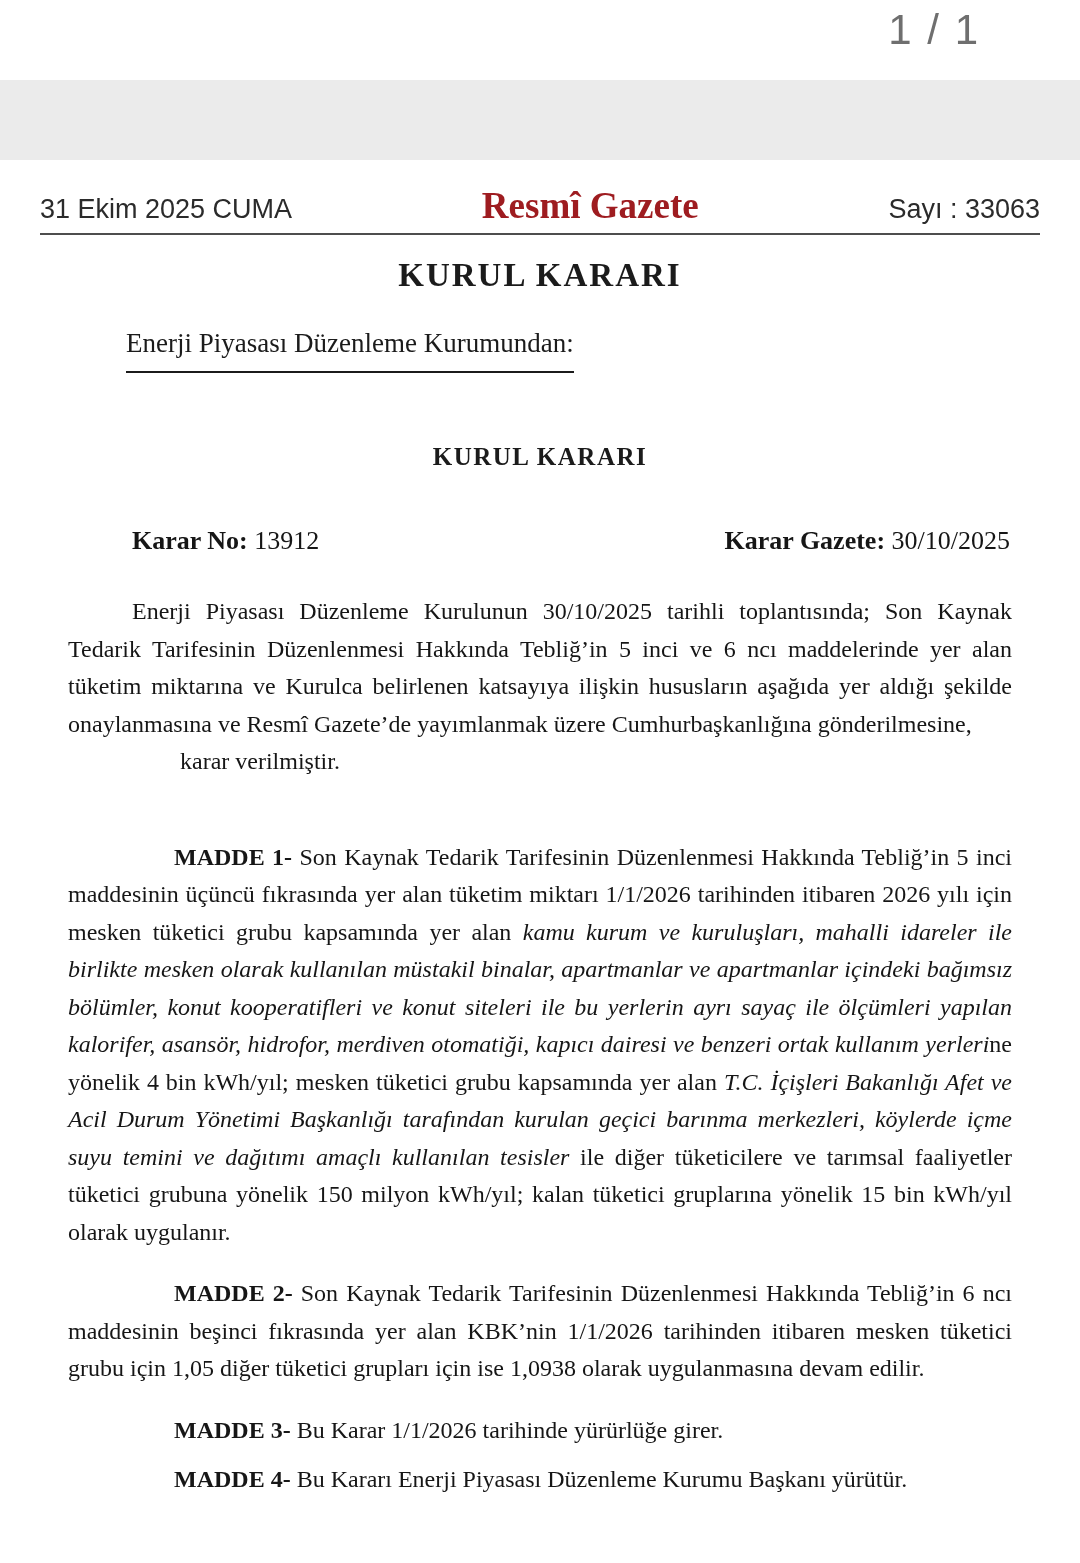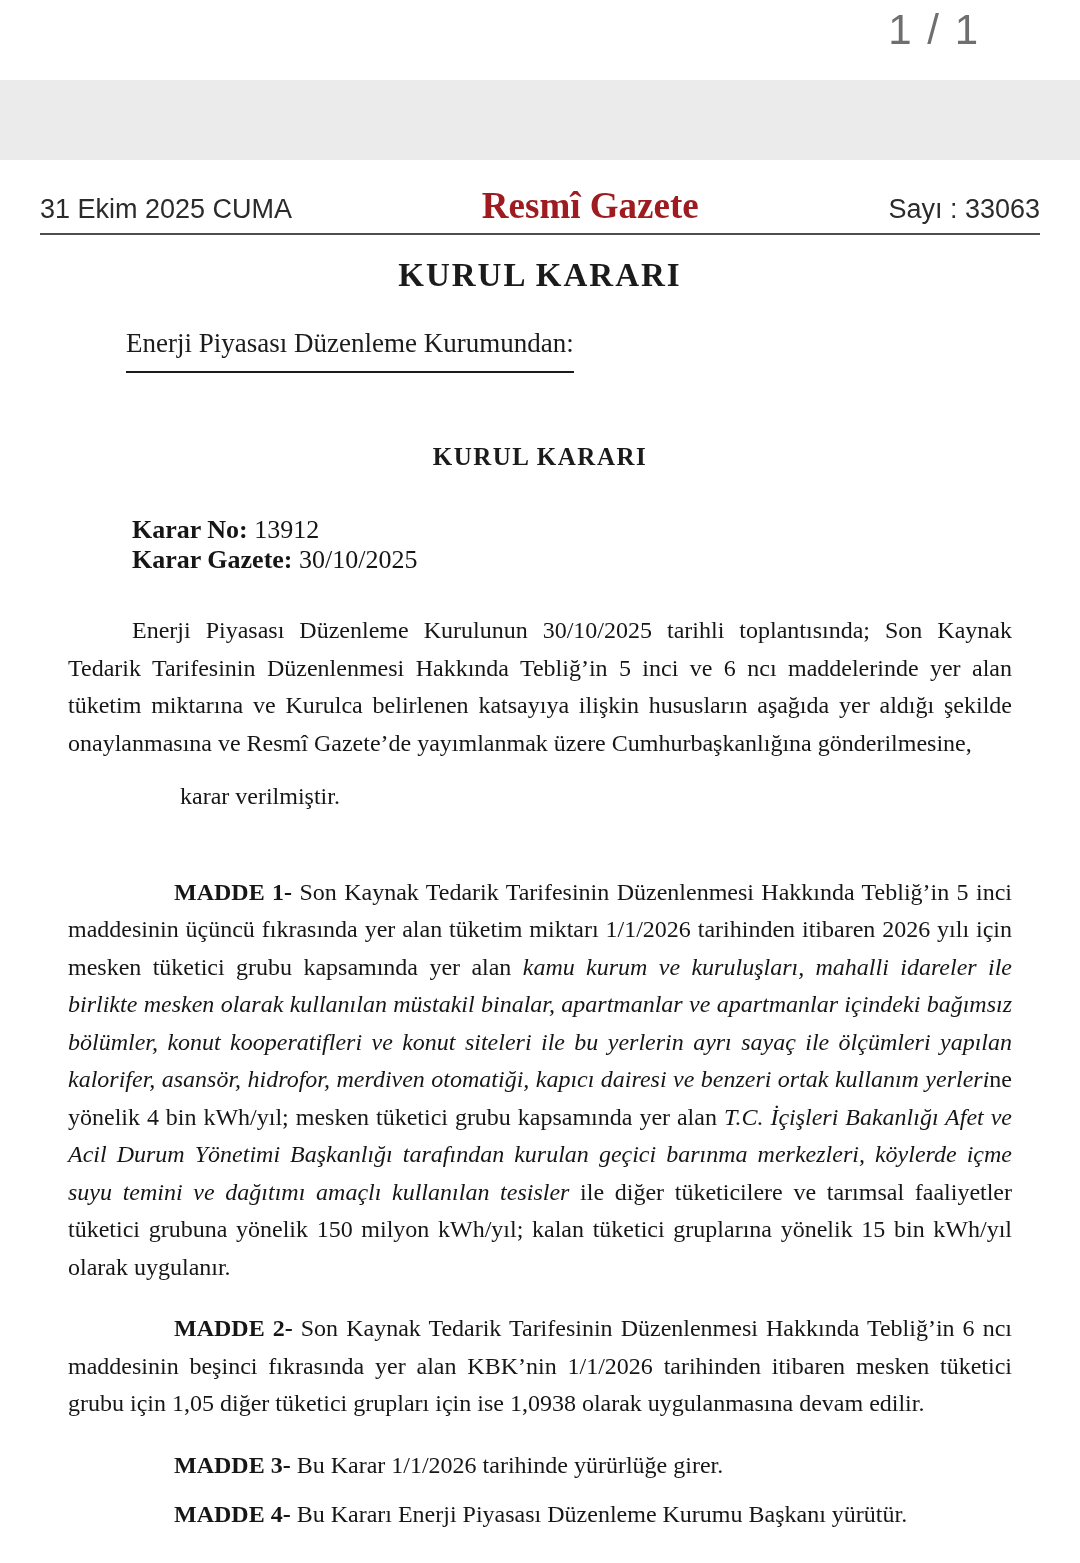--- a/index.html
+++ b/index.html
@@ -54,33 +54,33 @@
     font-size: 27px; color: #1b1b1b;
     display: inline-block;
     border-bottom: 2px solid #1b1b1b; padding-bottom: 12px;
   }
   .h-sub {
     margin-top: 70px; text-align: center;
     font-size: 25px; font-weight: bold; letter-spacing: 1.5px; color: #1b1b1b;
   }
 
   .meta-row {
-    margin-top: 44px; display: flex; justify-content: space-between;
+    margin-top: 55px; display: flex; justify-content: space-between;
     padding-left: 92px; padding-right: 30px;
-    font-size: 26px; color: #161616; flex-direction: column;
+    font-size: 26px; color: #161616;
   }
   .meta-label { font-weight: bold; }
 
   .body-text { padding: 0 28px; }
   .body-text p {
     margin: 0; font-size: 24px; line-height: 37.5px;
     text-align: justify; color: #161616;
   }
   p.intro { margin-top: 37px; text-indent: 64px; }
-  p.decision-phrase { margin-top: 16px; padding-left: 112px; text-align: left; }
+  p.decision-phrase { padding-left: 112px; text-align: left; }
   p.article { text-indent: 106px; }
   p#madde-1 { margin-top: 58px; }
   p#madde-2 { margin-top: 24px; }
   p#madde-3 { margin-top: 24px; }
   p#madde-4 { margin-top: 12px; }
   .b { font-weight: bold; }
   .i { font-style: italic; }
 </style>
 </head>
 <body>

